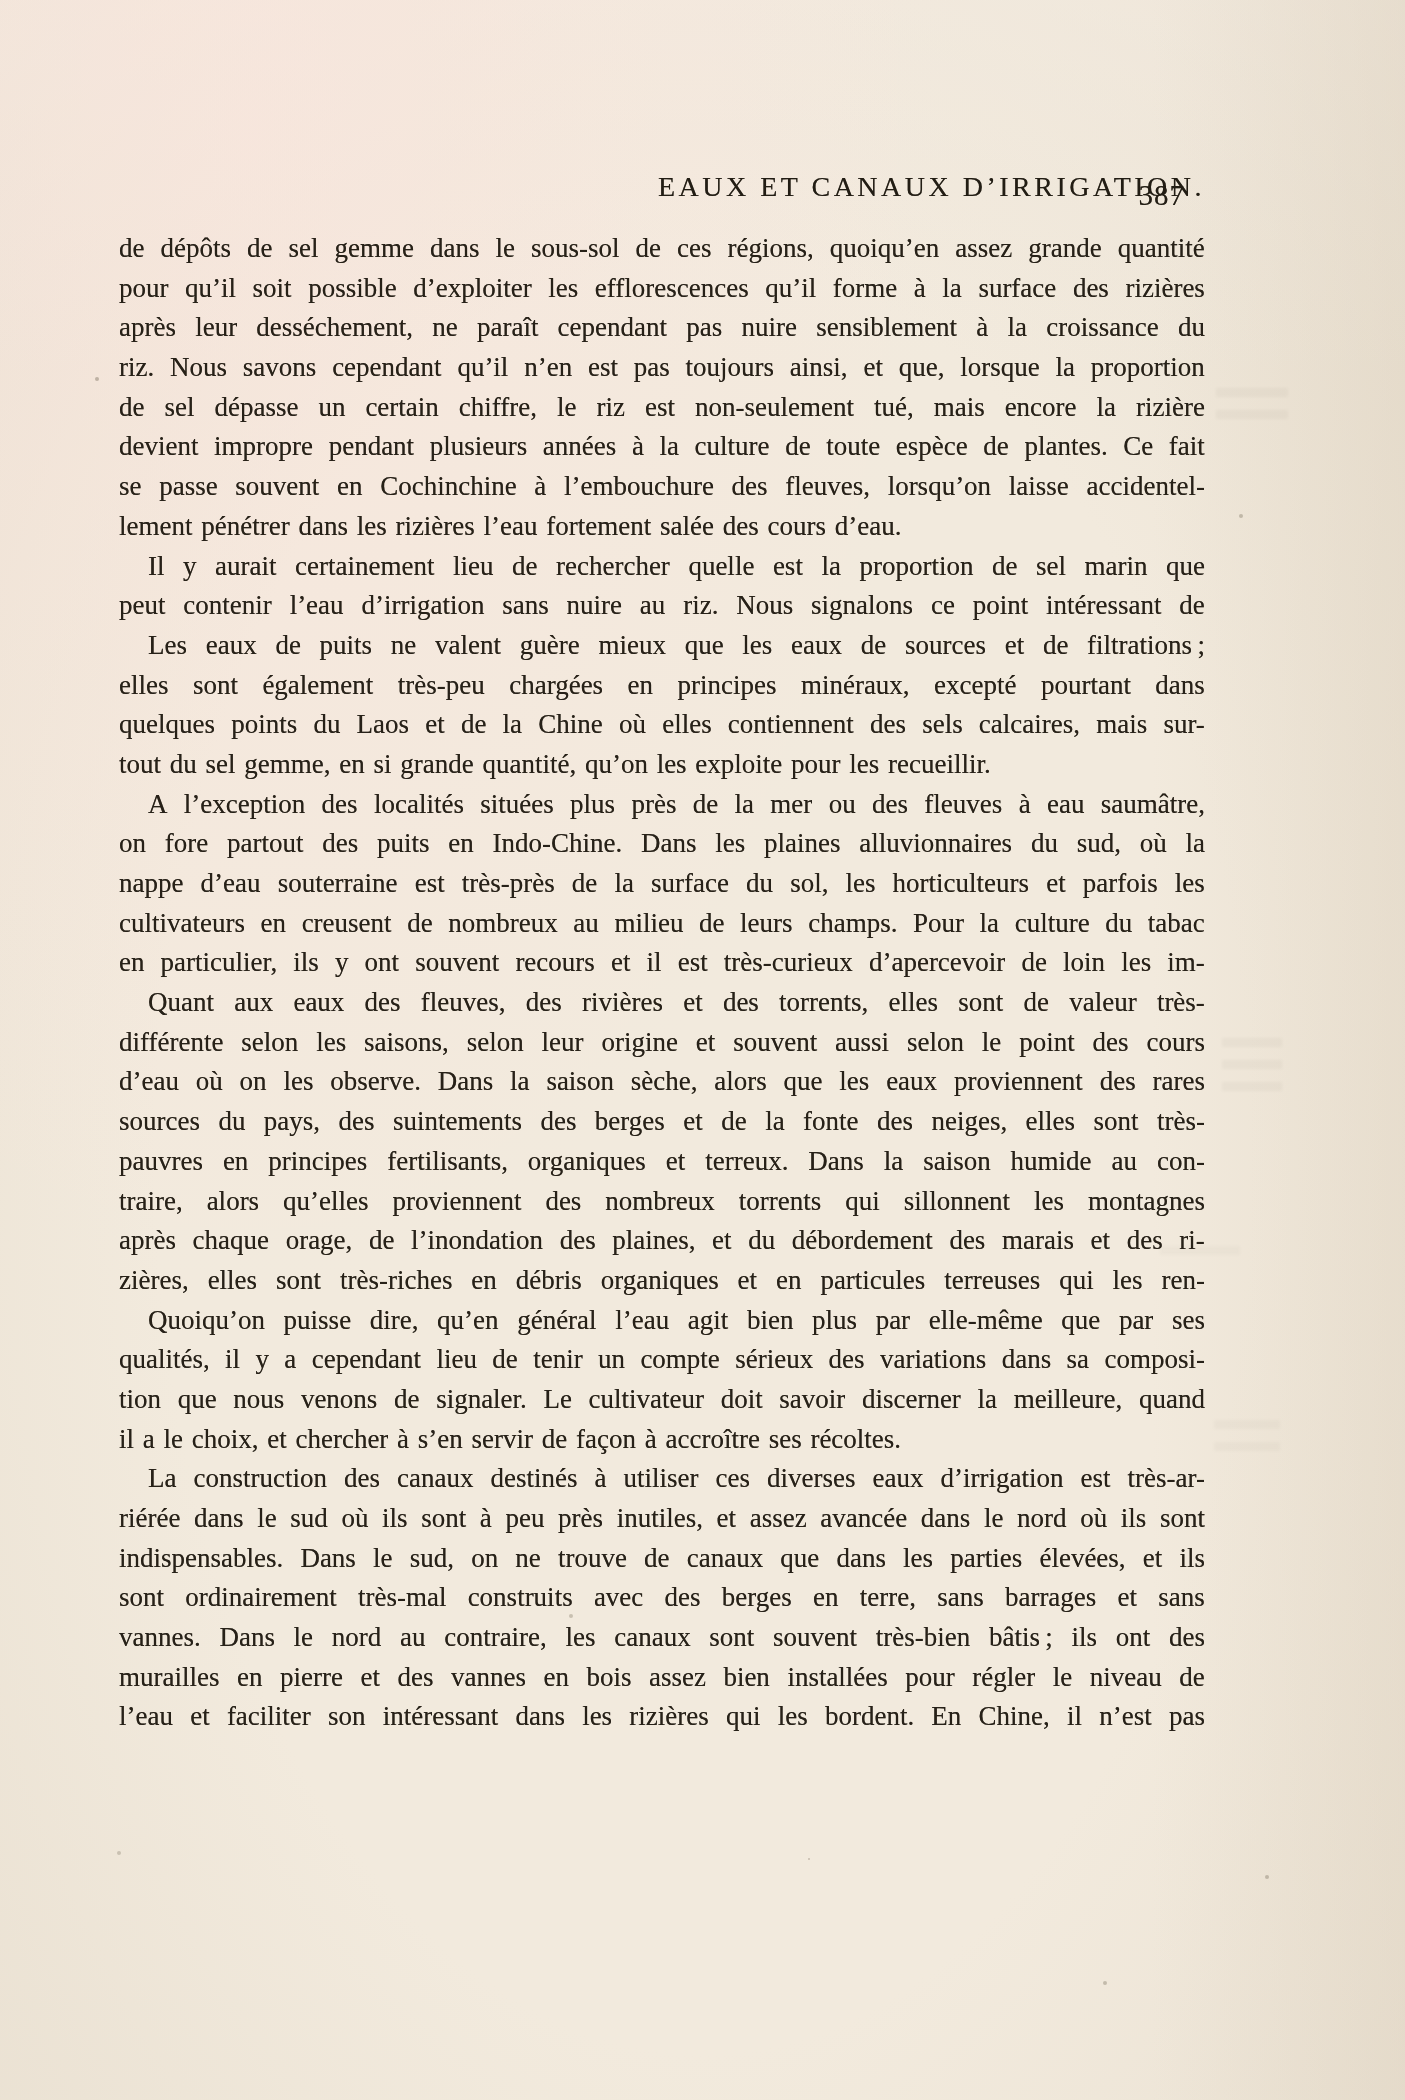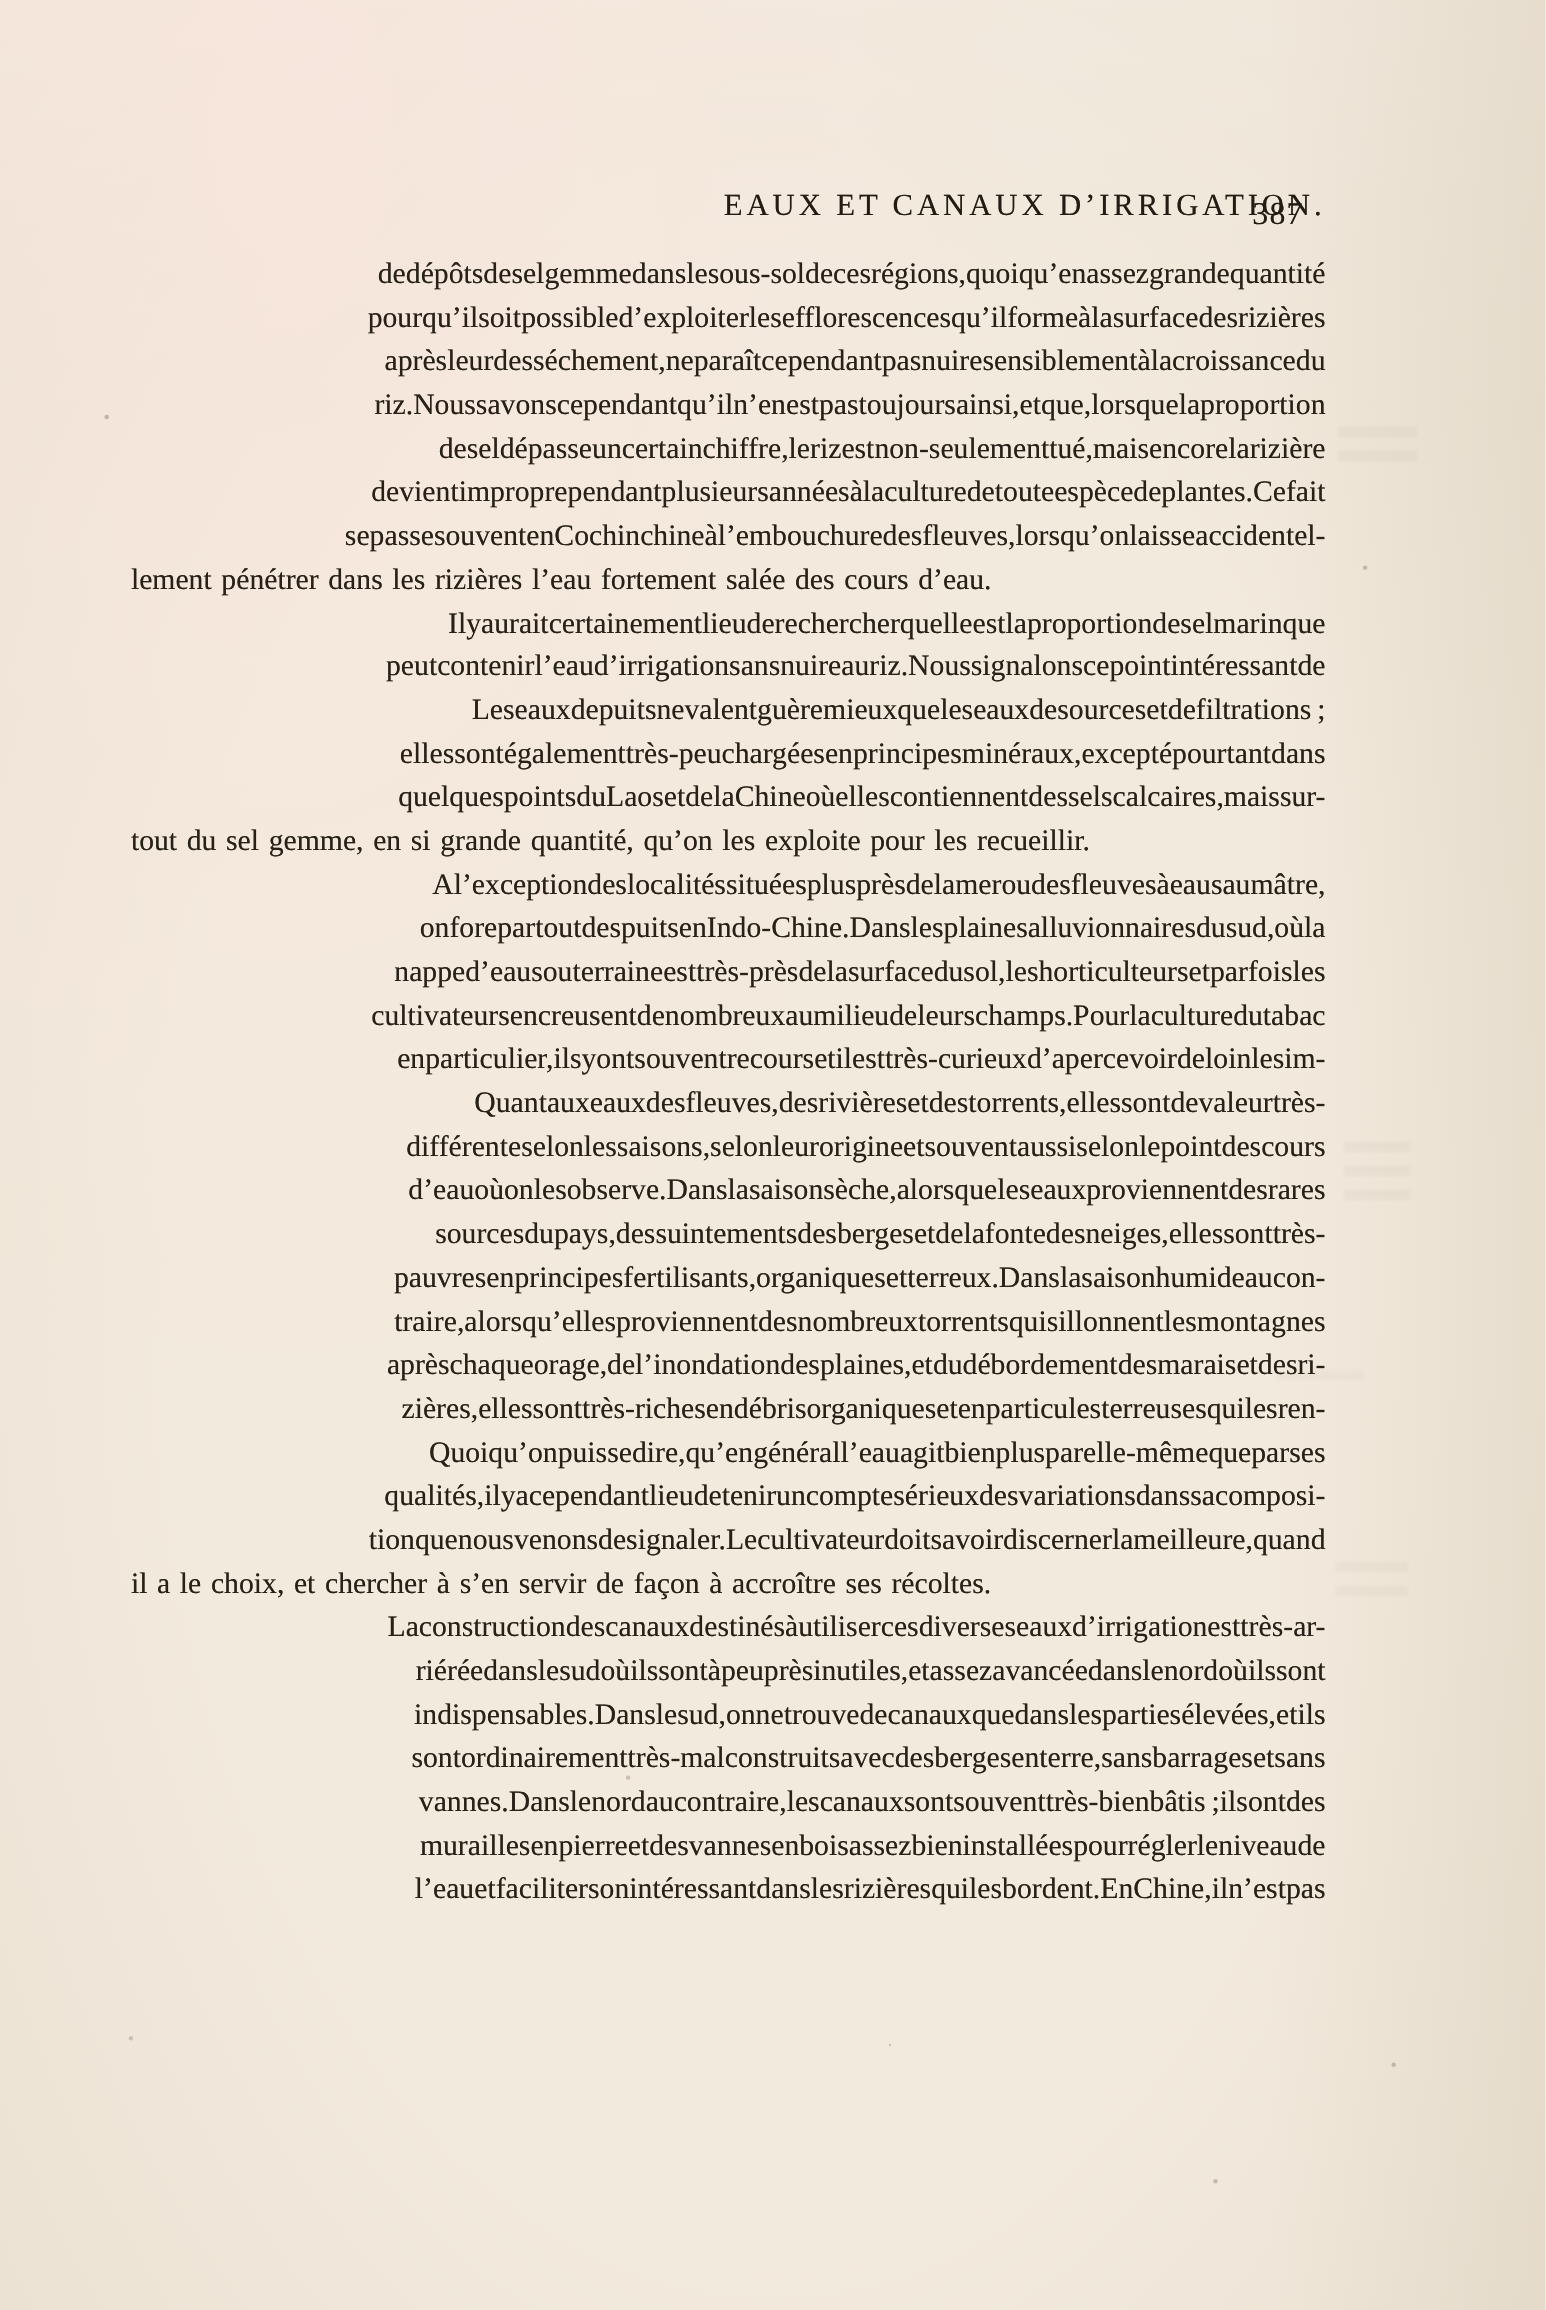--- a/index.html
+++ b/index.html
@@ -53,21 +53,21 @@
   }
   .paragraph{margin:0;padding:0;}
   .line{
     height:39.7px;
     line-height:39.7px;
     white-space:nowrap;
     word-spacing:2px;
   }
   .line.j{
     display:flex;
-    justify-content:flex-end;
+    justify-content:space-between;
     align-items:baseline;
   }
   .line.j span{white-space:pre;}
   .line.indent{padding-left:29px;}
   
   .ghost{
     position:absolute;
     opacity:0.10;
     filter:blur(1.4px);
     background:repeating-linear-gradient(

